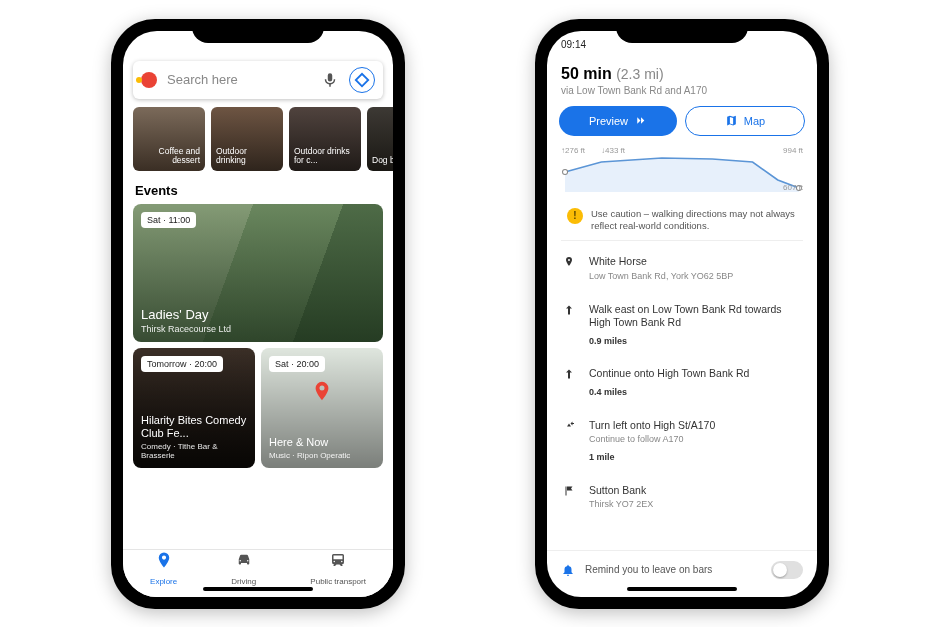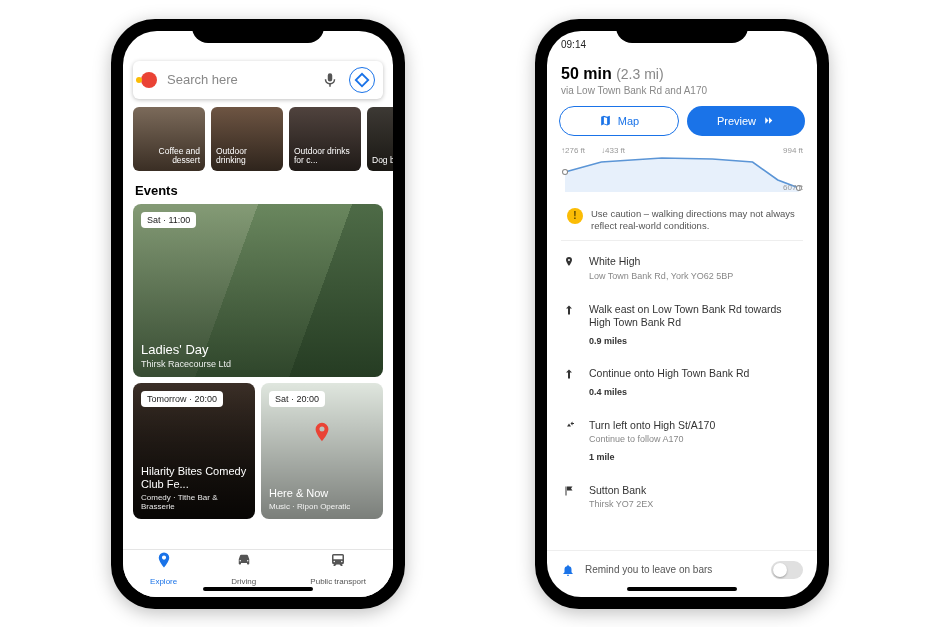--- a/index.html
+++ b/index.html
@@ -67,31 +67,31 @@
     display:flex; align-items:flex-end;
     color:#fff; font-size:8.5px; line-height:1.1;
     padding:5px;
   }
   .cat:nth-child(1){background:linear-gradient(#7b6a5a,#3a2e24);text-align:right;}
   .cat:nth-child(2){background:linear-gradient(#6e5543,#2e241c);}
   .cat:nth-child(3){background:linear-gradient(#50433e,#1f1a17);}
   .cat:nth-child(4){background:linear-gradient(#3d3934,#191713);}
   .section-header { font-size:13px;font-weight:600;padding:12px 12px 6px; }
   .event-large {
-    margin:0 10px; height:173px; border-radius:8px;
+    margin:0 10px; height:138px; border-radius:8px;
     background:linear-gradient(rgba(80,110,80,0.1),rgba(20,40,20,0.7)),
                linear-gradient(110deg,#8aa07a 0 40%,#6d8a60 40% 70%,#4e6b46 70% 100%);
     position:relative; color:#fff; padding:8px; display:flex; flex-direction:column; justify-content:space-between;
   }
   .chip { background:#fff;color:#222;font-size:9px;padding:3px 6px;border-radius:4px;display:inline-block;align-self:flex-start; }
   .event-title { font-size:13px;font-weight:500; }
   .event-sub { font-size:9px;opacity:.9;margin-top:2px; }
   .event-row { display:flex; gap:6px; margin:6px 10px 0; }
   .event-small {
-    flex:1; height:136px; border-radius:8px;
+    flex:1; height:120px; border-radius:8px;
     position:relative; color:#fff; padding:8px;
     display:flex;flex-direction:column;justify-content:space-between;
   }
   .event-small.left { background:linear-gradient(rgba(0,0,0,0),rgba(0,0,0,.7)),linear-gradient(#3b2f27,#1a140f); }
   .event-small.right { background:linear-gradient(rgba(0,0,0,0),rgba(0,0,0,.45)),#dfe6de; position:relative;}
   .map-pin { position:absolute;left:50%;top:38%;transform:translate(-50%,-50%);}
   .map-pin svg{width:22px;height:22px;}
   .event-small .event-title{font-size:11px;line-height:1.15;}
   .event-small .event-sub{font-size:8px;}
   .bottom-nav {
@@ -246,31 +246,31 @@
       <span>09:14</span>
     </div>
 
     <div class="route-header">
       <span class="route-time">50 min</span>
       <span class="route-dist">(2.3 mi)</span>
       <div class="route-via">via Low Town Bank Rd and A170</div>
     </div>
 
     <div class="btn-row">
-      <div class="btn btn-map">
-        <svg viewBox="0 0 24 24" fill="currentColor">
-            <path d="M9 3L4 5v16l5-2 6 2 5-2V3l-5 2-6-2zm0 2.5l6 2v12l-6-2v-12z"></path>
-          </svg>
-        <span>Map</span>
-      </div>
       <div class="btn btn-preview">
         <span>Preview</span>
         <svg viewBox="0 0 24 24" fill="currentColor">
             <path d="M6 6l6 6-6 6V6zm7 0l6 6-6 6V6z"></path>
           </svg>
+      </div>
+      <div class="btn btn-map">
+        <svg viewBox="0 0 24 24" fill="currentColor">
+            <path d="M9 3L4 5v16l5-2 6 2 5-2V3l-5 2-6-2zm0 2.5l6 2v12l-6-2v-12z"></path>
+          </svg>
+        <span>Map</span>
       </div>
     </div>
 
     <div class="elevation">
       <span class="elev-label" style="left:0;top:0">↑<span>276 ft</span></span>
       <span class="elev-label" style="left:40px;top:0">↓<span>433 ft</span></span>
       <span class="elev-label" style="right:0;top:0">994 ft</span>
       <span class="elev-label" style="right:0;bottom:0">607 ft</span>
       <svg class="elev-svg" viewBox="0 0 240 46" preserveAspectRatio="none">
         <path d="M4 26 L40 16 L100 12 L150 13 L190 16 L215 34 L236 42 L236 46 L4 46 Z" fill="#e7f0fb"></path>
@@ -286,21 +286,21 @@
     </div>
 
     <div class="steps">
       <div class="step">
         <span class="step-icon">
             <svg viewBox="0 0 24 24" fill="#333">
               <path d="M12 2a6 6 0 00-6 6c0 4 6 12 6 12s6-8 6-12a6 6 0 00-6-6zm0 8a2 2 0 110-4 2 2 0 010 4z"></path>
             </svg>
           </span>
         <div>
-          <div class="step-main">White High</div>
+          <div class="step-main">White Horse</div>
           <div class="step-sub">Low Town Bank Rd, York YO62 5BP</div>
         </div>
       </div>
       <div class="step">
         <span class="step-icon">
             <svg viewBox="0 0 24 24" fill="#333">
               <path d="M12 3l6 6h-4v12h-4V9H6l6-6z"></path>
             </svg>
           </span>
         <div>

